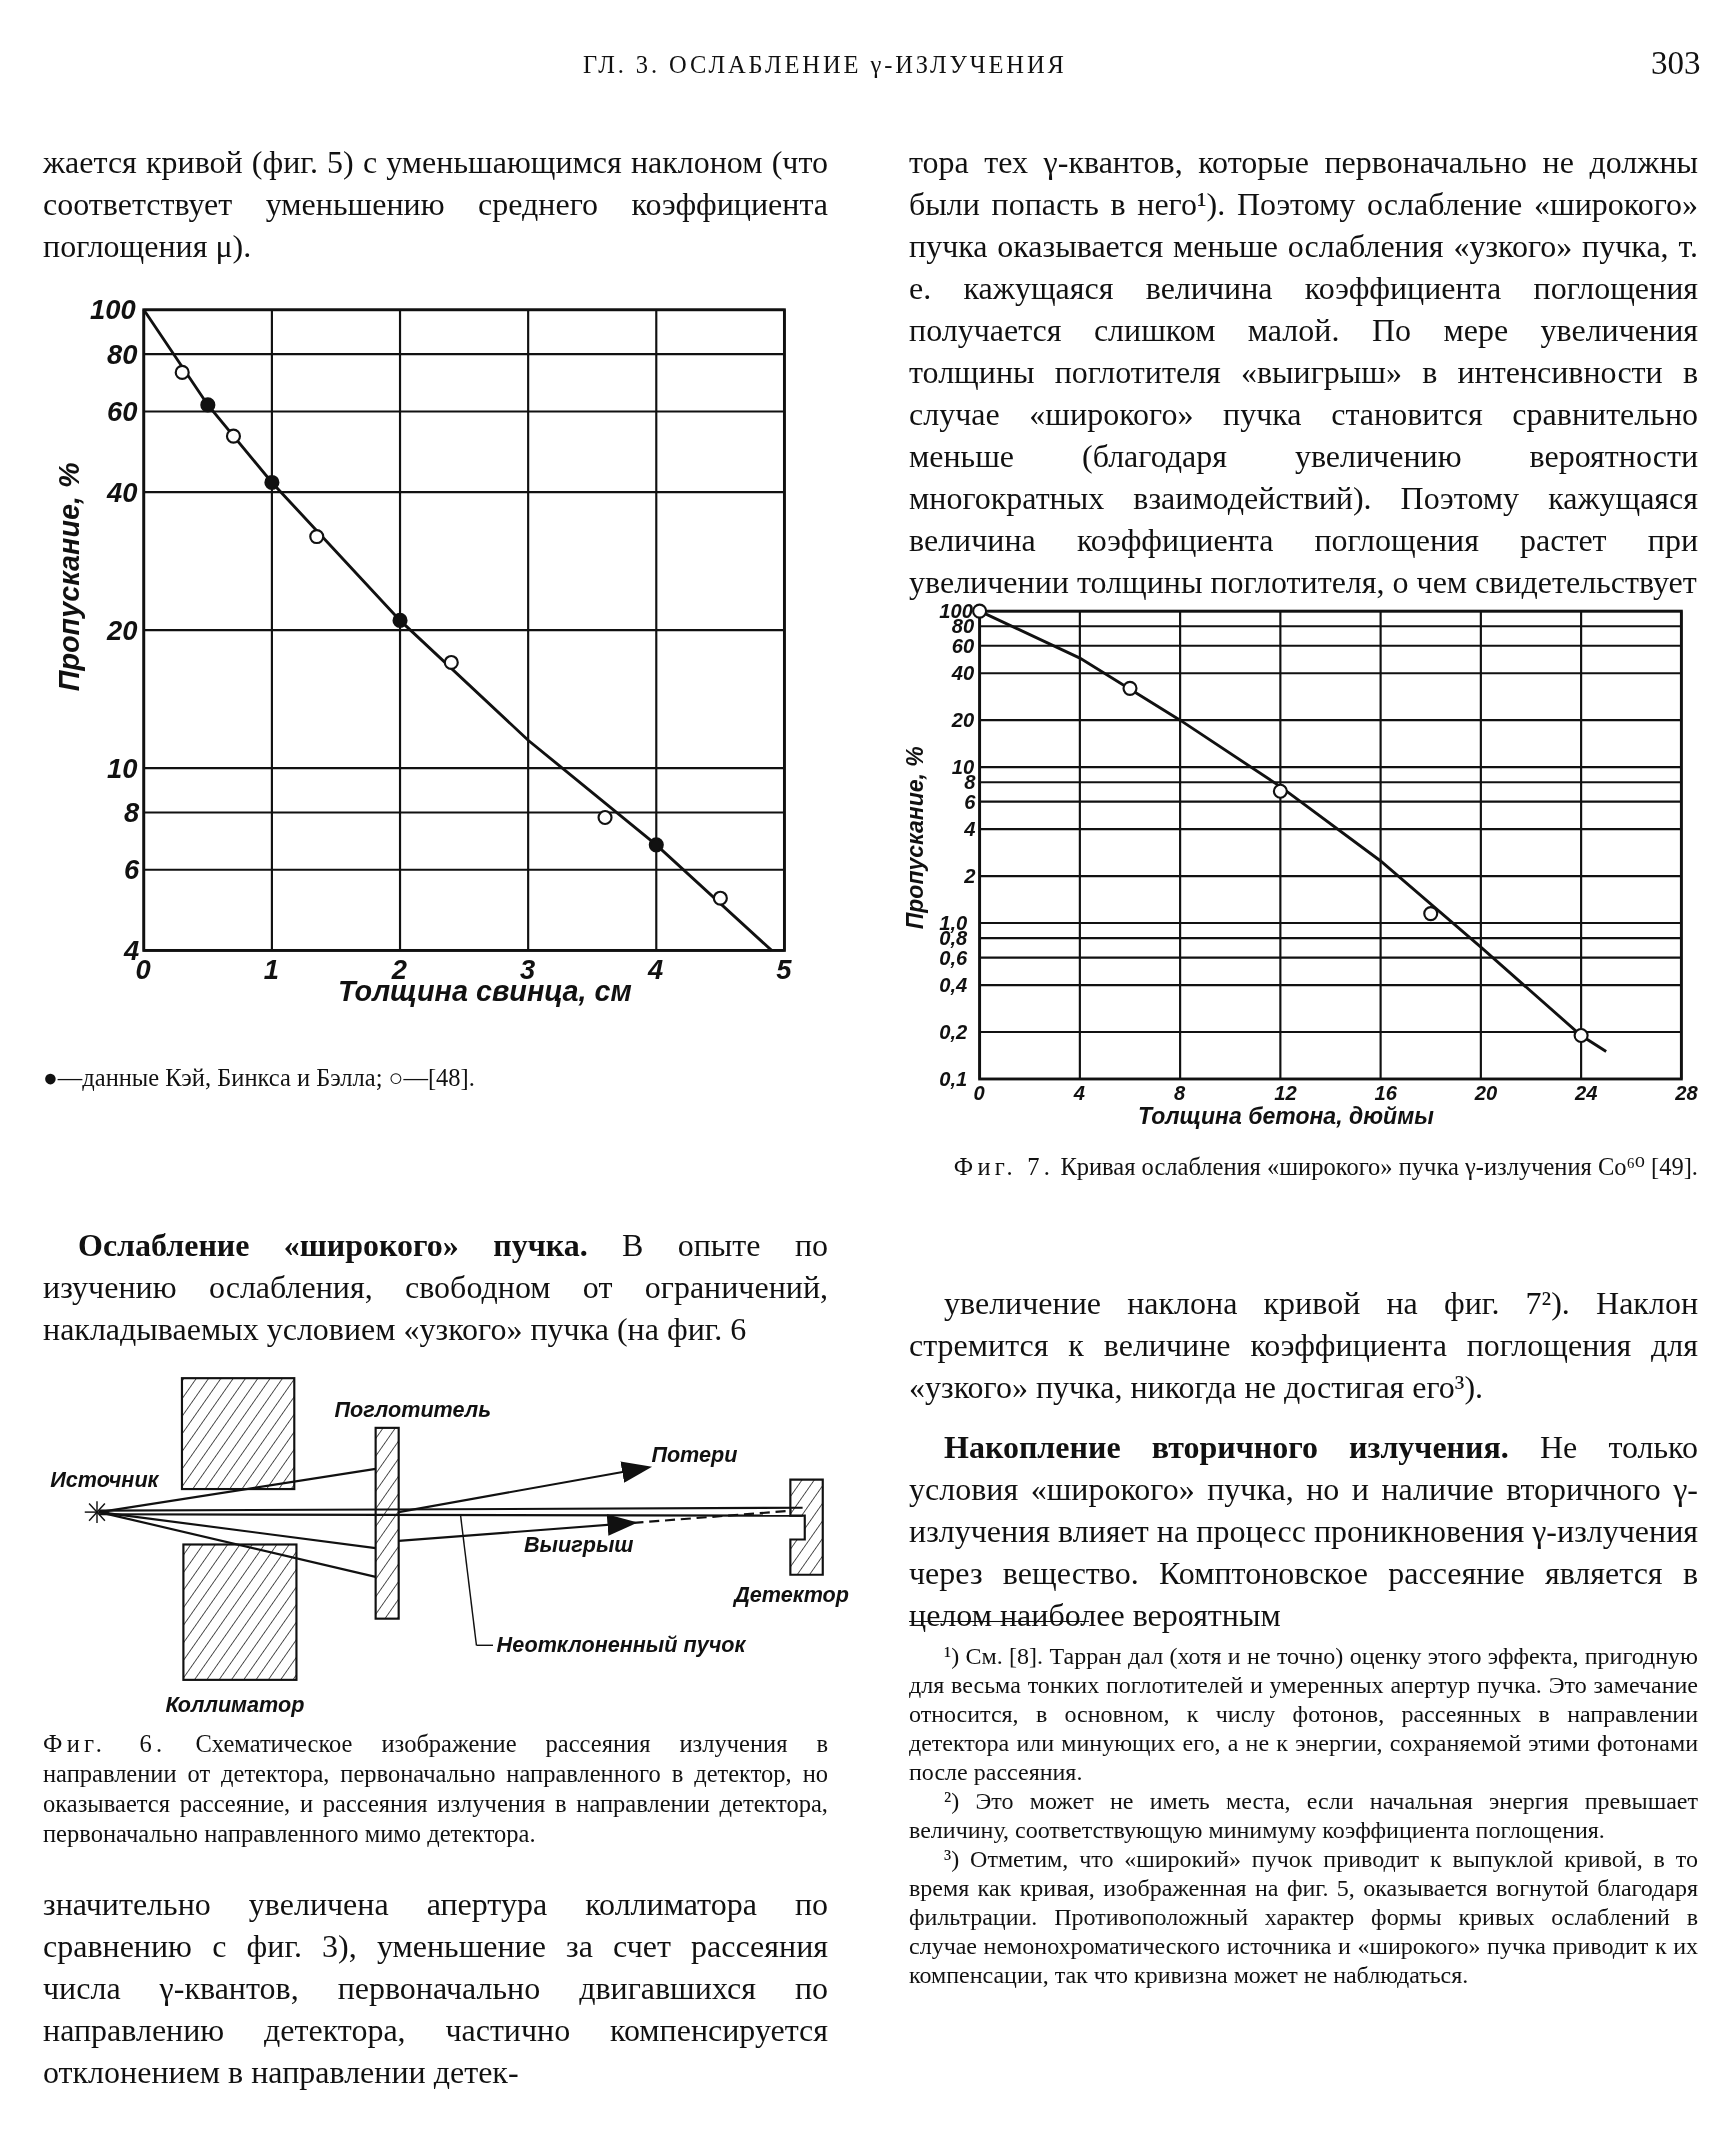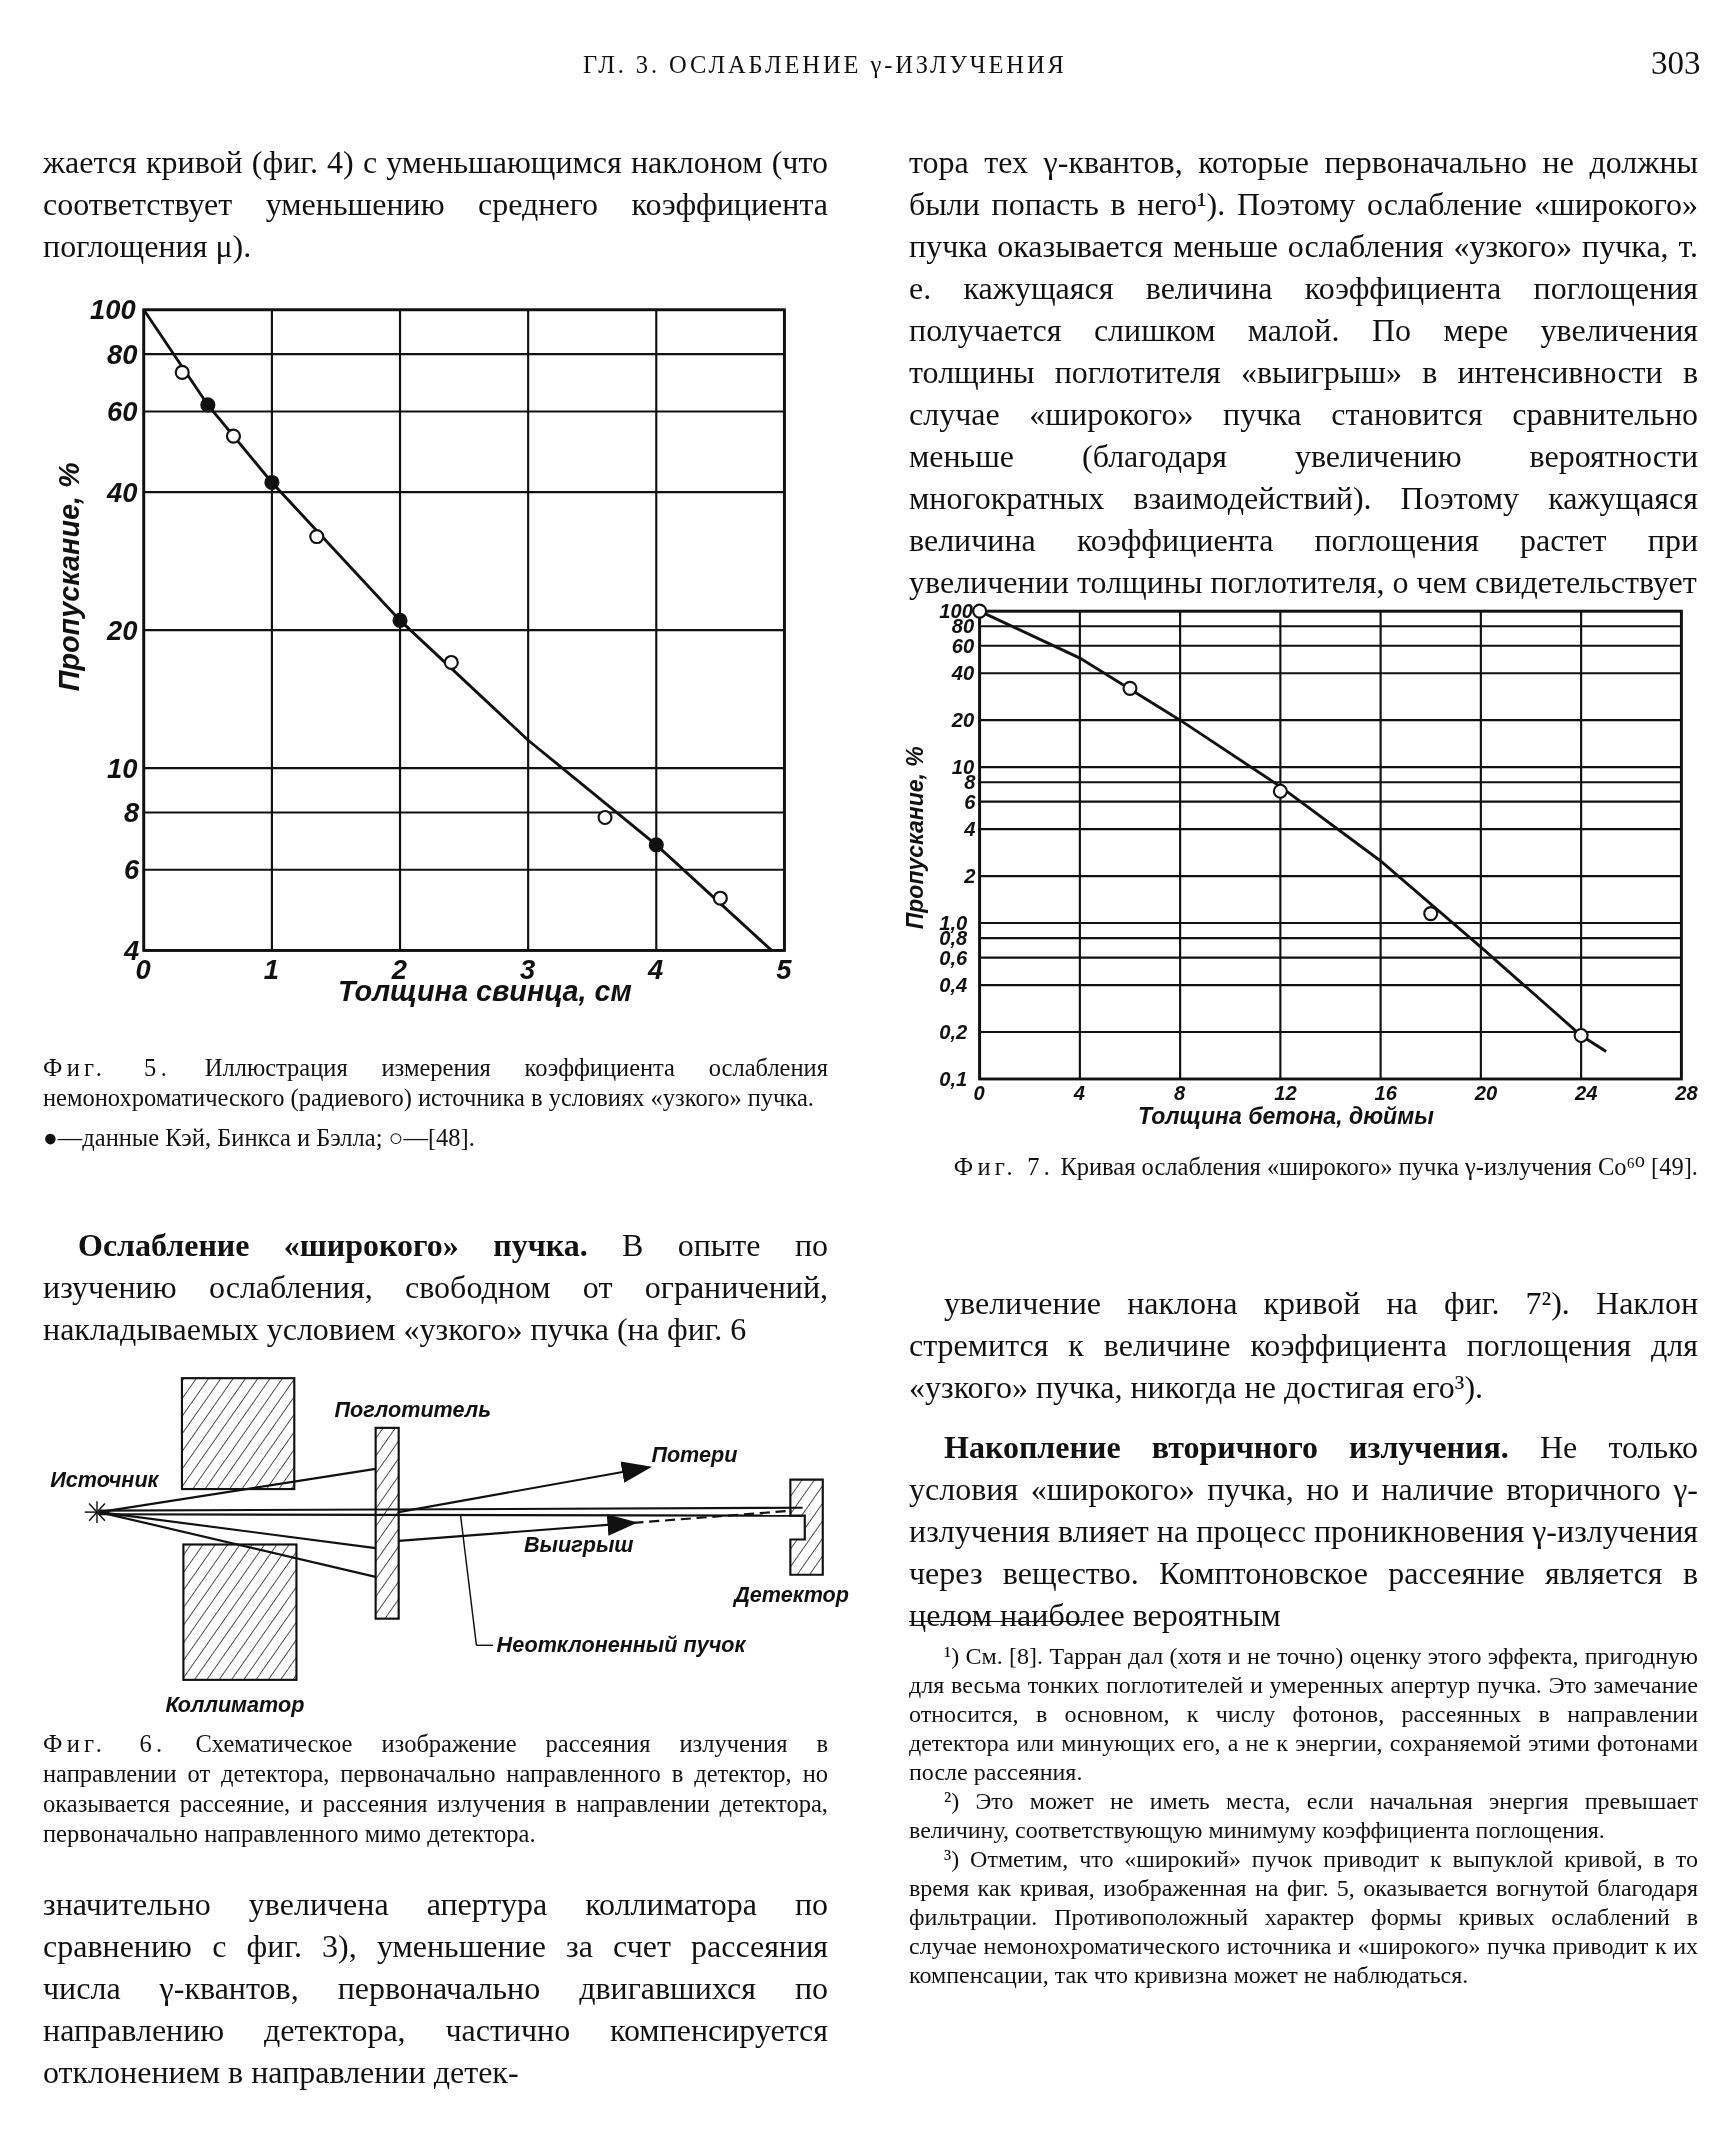--- a/index.html
+++ b/index.html
@@ -25,21 +25,21 @@
 </style>
 </head>
 <body>
 
 <div class="abs running-head">
   <span class="running-title">ГЛ. 3. ОСЛАБЛЕНИЕ γ-ИЗЛУЧЕНИЯ</span>
   <span class="page-num">303</span>
 </div>
 
 <div class="abs col-text left-col" style="top:141px;">
-  <p>жается кривой (фиг. 4) с уменьшающимся наклоном (что соответствует уменьшению среднего коэффициента поглощения μ).</p>
+  <p>жается кривой (фиг. 5) с уменьшающимся наклоном (что соответствует уменьшению среднего коэффициента поглощения μ).</p>
 </div>
 
 <svg class="abs" style="left:43px; top:288px;" width="799" height="749" viewBox="0 0 1110 1040">
   <g id="fig5">
       <rect x="140" y="30" width="890" height="890" fill="none" stroke="#111" stroke-width="4"></rect>
       <line x1="140" y1="30" x2="140" y2="920" stroke="#111" stroke-width="3"></line>
       <text x="128.6" y="959.9" font-size="38">0</text>
       <line x1="318" y1="30" x2="318" y2="920" stroke="#111" stroke-width="3"></line>
       <text x="306.6" y="959.9" font-size="38">1</text>
       <line x1="496" y1="30" x2="496" y2="920" stroke="#111" stroke-width="3"></line>
@@ -78,21 +78,20 @@
       <circle cx="380.3" cy="345.04679497202017" r="9" fill="#fff" stroke="#111" stroke-width="3"></circle>
       <circle cx="567.2" cy="519.9355163487681" r="9" fill="#fff" stroke="#111" stroke-width="3"></circle>
       <circle cx="780.8" cy="735.3491548197047" r="9" fill="#fff" stroke="#111" stroke-width="3"></circle>
       <circle cx="941" cy="847.4578430233082" r="9" fill="#fff" stroke="#111" stroke-width="3"></circle>
     </g>
   <text x="-560" y="50" transform="rotate(-90)" font-size="40">Пропускание, %</text>
   <text x="410" y="990" font-size="40">Толщина свинца, см</text>
 </svg>
 
 <div class="abs caption left-col" style="top:1053px;">
-  <div><span class="spaced">Фиг. 5.</span><span> Иллюстрация измерения коэффициента ослабления немонохроматического (радиевого) источника в условиях «узкого» пучка.</span></div>
   <div class="center" style="text-align:left;margin-top:10px;">●—данные Кэй, Бинкса и Бэлла; ○—[48].</div>
 </div>
 
 <div class="abs col-text left-col" style="top:1224px;">
   <p class="indent"><span class="bold">Ослабление «широкого» пучка.</span><span> В опыте по изучению ослабления, свободном от ограничений, накладываемых условием «узкого» пучка (на фиг. 6</span></p>
 </div>
 
 <svg class="abs" style="left:43px; top:1368px;" width="828" height="353" viewBox="0 0 1150 490">
   <defs>
     <pattern id="hatch" patternUnits="userSpaceOnUse" width="14" height="14" patternTransform="rotate(35)">

